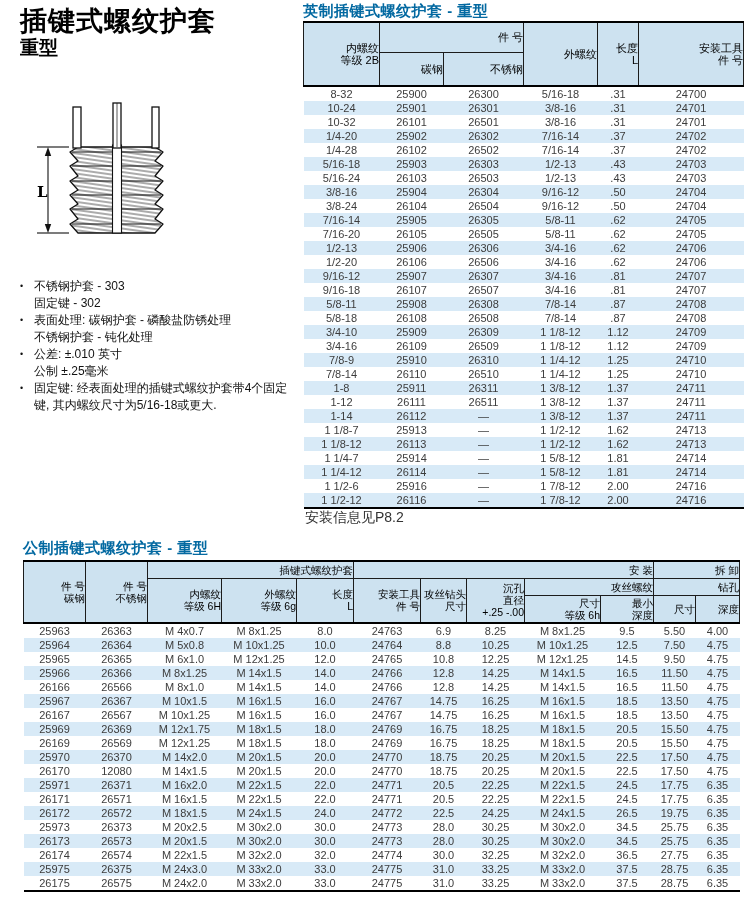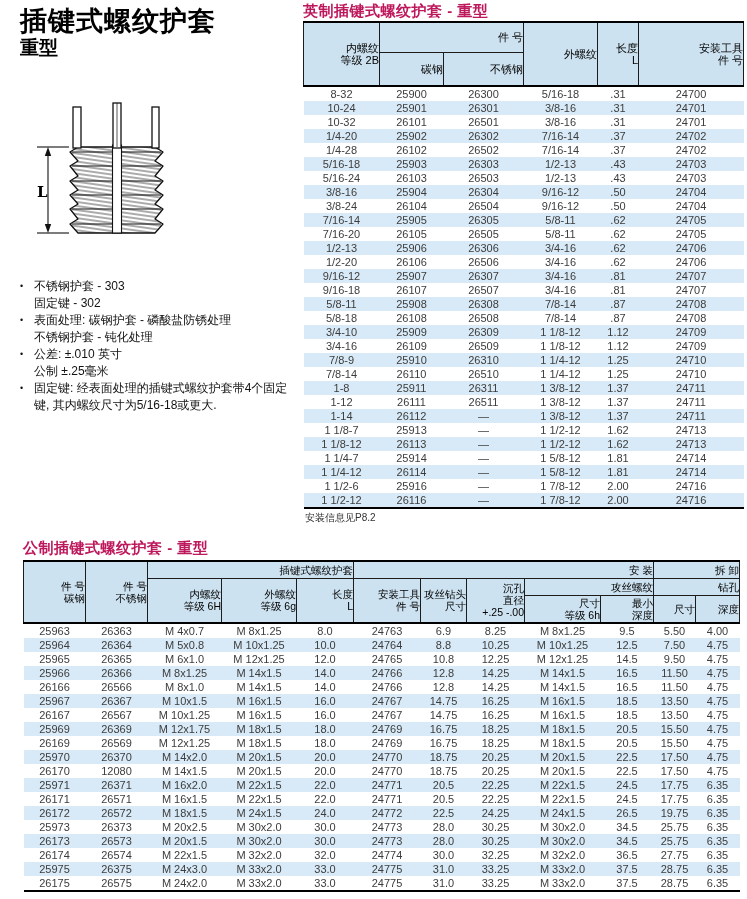--- a/index.html
+++ b/index.html
@@ -13,23 +13,23 @@
   .page-subtitle { font-size:19px; font-weight:bold; line-height:24px; color:#000;font-family:Liberation Mono, monospace; }
   .diagram { position:absolute; left:15px; top:80px; }
   .bullets { position:absolute; left:0; top:272px; width:285px; font-size:12px; line-height:17px; color:#121212; }
   .bullet { display:flex; }
   .bullet-dot { width:14px; flex:none; font-size:9px; line-height:17px; }
   .bullet-lines { flex:1; }
 
   
   .imperial-section { position:absolute; left:303px; top:2px; width:440px; }
   .metric-section { position:absolute; left:23px; top:538px; width:716px; }
-  .table-title { font-size:15px; font-weight:bold; color:#be185d; height:19px; line-height:18px; letter-spacing:0.5px; }
+  .table-title { font-size:15px; font-weight:bold; color:#0369a1; height:19px; line-height:18px; letter-spacing:0.5px; }
   .metric-section .table-title { height:22px; line-height:20px; }
-  .footnote { font-size:10px; color:#333; padding:2px 0 0 2px; line-height:13px; }
+  .footnote { font-size:14px; color:#333; padding:2px 0 0 2px; line-height:13px; }
   .metric-section .footnote { font-size:11px; color:#1a1a1a; }
 
   
   .cat-table { border-collapse:collapse; table-layout:fixed; width:100%;
                border-top:2px solid #000; border-bottom:2px solid #000; }
   .cat-table thead { border-bottom:2px solid #000; }
   .cat-table th { background:var(--header-bg,#cde2f0); border:1px solid #1c1c1c; font-weight:normal;
                   font-size:11px; line-height:12px; padding:1px 0; text-align:right; vertical-align:middle; color:#000; }
   .cat-table th .hl { display:block; }
   .cat-table tbody td { font-size:11px; color:#3c3c3c; text-align:center; height:14px; line-height:14px;

